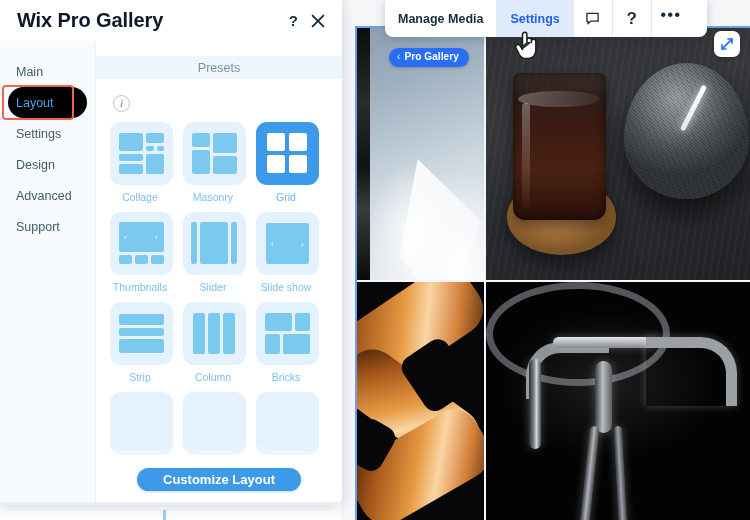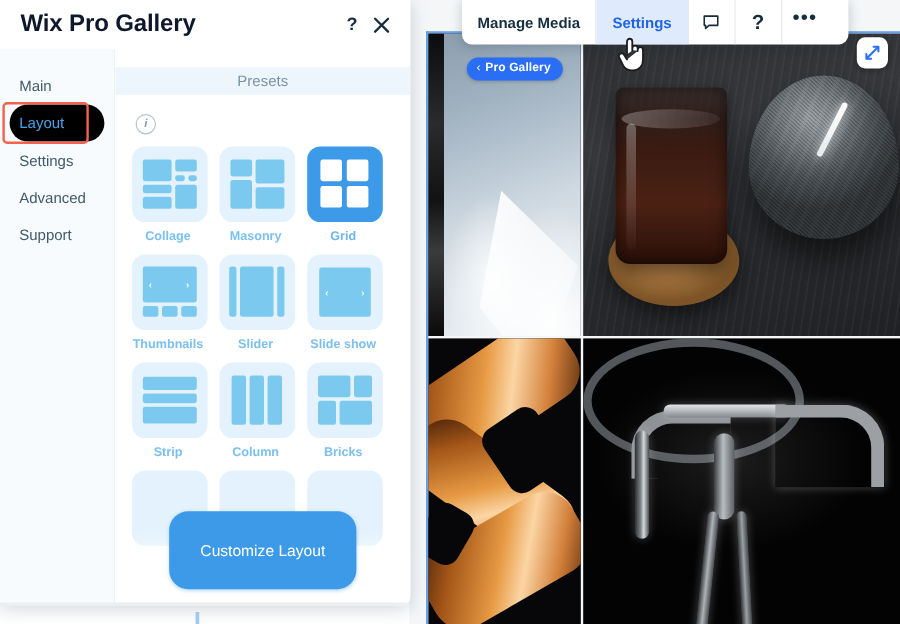--- a/index.html
+++ b/index.html
@@ -188,21 +188,21 @@
   }
   .hint p{margin:0;font-size:12px;line-height:1.35;color:#55697a;max-width:178px;}
   .info-i{
     flex:0 0 auto;width:15px;height:15px;border-radius:50%;
     border:1.2px solid #b6c3cd;color:#8a9aa6;font-size:9.5px;font-style:italic;
     display:flex;align-items:center;justify-content:center;font-weight:700;margin-top:1px;
   }
 
   .grid-wrap{padding:8px 12px 0 14px;}
   .lrow{display:flex;gap:13px;margin-bottom:9px;}
-  .lcell{width:60px;font-weight:bold;}
+  .lcell{width:60px;}
   .lthumb{
     width:63px;height:63px;border-radius:11px;background:#e3f2fd;
     position:relative;box-sizing:border-box;
   }
   .lcell.sel .lthumb{background:#3c9ae8;}
   .lname{
     text-align:center;font-size:10.5px;color:#7cc0ef;margin-top:6px;white-space:nowrap;
   }
   .lcell.sel .lname{color:#6fb6ec;}
   .blk{position:absolute;background:#7cc9f0;border-radius:2px;}
@@ -210,22 +210,22 @@
   .ar{position:absolute;color:#fff;font-size:8px;line-height:1;opacity:.95;}
 
   .fade{
     position:absolute;left:0;right:0;bottom:0;height:62px;
     background:linear-gradient(180deg,rgba(255,255,255,0) 0%,rgba(255,255,255,.9) 48%,#fff 100%);
     pointer-events:none;
   }
   .cust-btn{
     position:absolute;left:50%;transform:translateX(-50%);bottom:14px;
     background:#3c9ae8;color:#fff;border:none;border-radius:16px;
-    padding:25px 26px;font-size:13px;font-family:inherit;cursor:pointer;
-    box-shadow:0 1px 3px rgba(60,154,232,.35);white-space:nowrap;
+    padding:4px 26px;font-size:13px;font-family:inherit;cursor:pointer;
+    box-shadow:0 1px 3px rgba(60,154,232,.35);white-space:nowrap;font-weight:bold;
   }
   .panel-bottomline{
     position:absolute;left:0;bottom:0;width:342px;height:3px;background:#eceff1;
   }
   .sep-v{position:absolute;left:163px;bottom:0;width:3px;height:10px;background:#9fc8ea;z-index:35;}
 </style>
 </head>
 <body>
 
 <div id="stage">
@@ -319,20 +319,21 @@
         </svg>
       </div>
     </div>
 
     <div class="panel-body">
 
       <div class="side">
         <div class="side-item">Main</div>
         <div class="side-item active">Layout</div>
         <div class="side-item">Settings</div>
+        <div class="side-item">Design</div>
         <div class="side-item">Advanced</div>
         <div class="side-item">Support</div>
         <div class="side-hl"></div>
       </div>
 
       <div class="content">
 
         <div class="tabs">
           <div class="tab inactive">Presets</div>
         </div>

